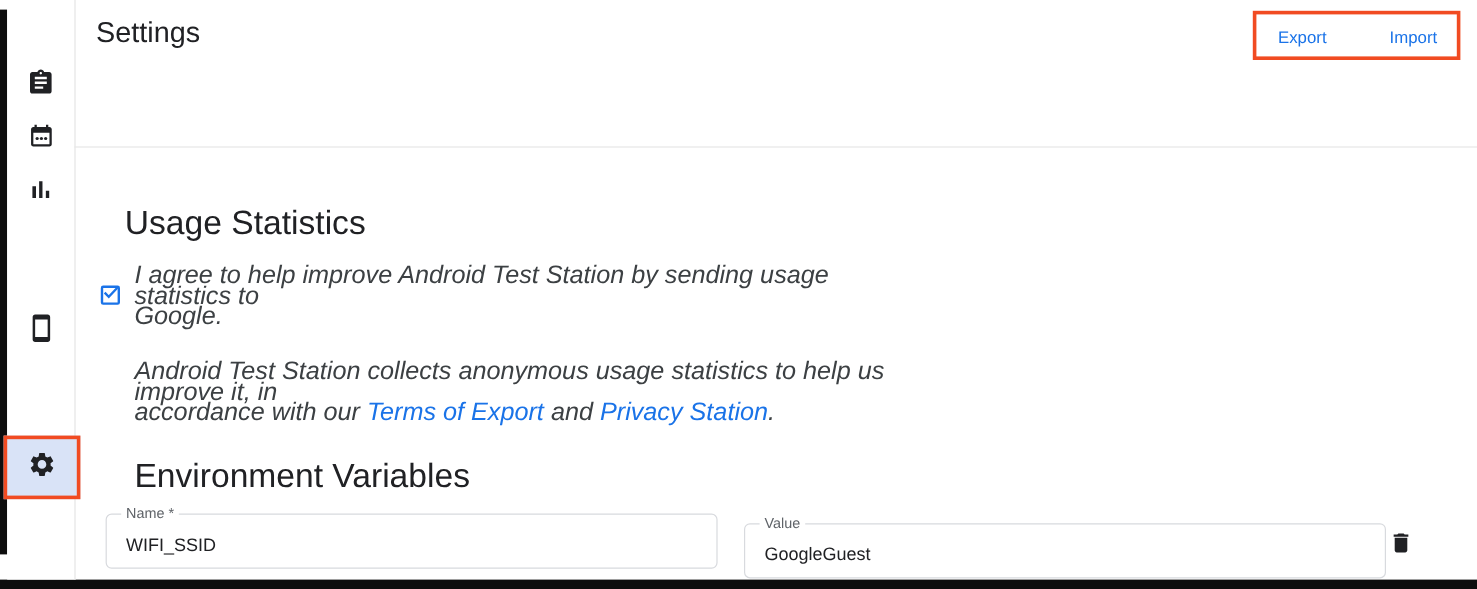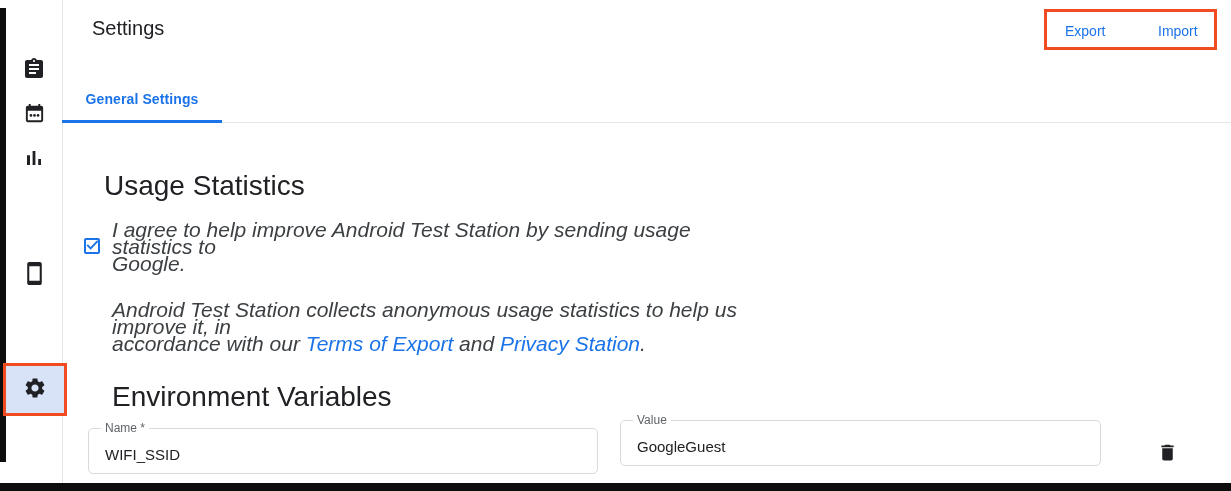--- a/index.html
+++ b/index.html
@@ -21,21 +21,21 @@
   .sidebar{left:6px;top:0;width:56px;height:483px;background:#fff;border-right:1px solid #e4e4e4;}
   .nav-btn{position:absolute;left:15px;width:26px;height:26px;display:flex;align-items:center;justify-content:center;color:#202124;background:none;border:none;padding:0;cursor:pointer;}
   .nav-btn svg{display:block;}
   .nav-assignment{top:56px;}
   .nav-calendar{top:100px;}
   .nav-barchart{top:145px;}
   .nav-phone{top:260px;}
   .settings-highlight{left:3px;top:363px;width:64px;height:53px;background:#d9e3f7;border:3px solid #f14b22;box-sizing:border-box;display:flex;align-items:center;justify-content:center;z-index:5;}
 
   
-  .page-title{left:92px;top:16px;font-size:20px;line-height:24px;color:#202124;}
+  .page-title{left:80px;top:16px;font-size:24px;line-height:24px;color:#202124;}
   .link-btn{font-size:14px;line-height:18px;color:#1a73e8;cursor:pointer;background:none;border:none;padding:0;font-family:inherit;}
   .export-link{left:1065px;top:22px;}
   .import-link{left:1158px;top:22px;}
   .annotation-box{border:3px solid #f14b22;box-sizing:border-box;background:transparent;pointer-events:none;}
   .annotation-export{left:1044px;top:9px;width:173px;height:41px;}
 
   
   .tab-bar{left:62px;top:75px;width:1169px;height:48px;border-bottom:1px solid #e7e7e7;box-sizing:border-box;display:flex;}
   .tab{position:relative;width:160px;display:flex;align-items:center;justify-content:center;font-size:14px;font-weight:bold;color:#3c4043;cursor:pointer;letter-spacing:.1px;}
   .tab.active{color:#1a73e8;}
@@ -48,21 +48,21 @@
 
   .checkbox{left:84px;top:238px;width:16px;height:16px;border:2px solid #1a73e8;border-radius:2px;box-sizing:border-box;background:#fff;display:flex;align-items:center;justify-content:center;cursor:pointer;}
   .body-text{font-size:21px;line-height:17px;color:#3c4043;white-space:pre-line;font-style:italic;}
   .cb-label{left:112px;top:221px;width:580px;cursor:pointer;}
   .usage-desc{left:112px;top:284px;width:640px;}
   .text-link{color:#1a73e8;cursor:pointer;}
 
   
   .field{border:1px solid #d8dade;border-radius:5px;box-sizing:border-box;height:46px;background:#fff;}
   .field-name{left:88px;top:428px;width:510px;}
-  .field-value{left:620px;top:420px;width:481px;}
+  .field-value{left:620px;top:436px;width:535px;}
   .field-label{position:absolute;top:-8px;left:12px;background:#fff;padding:0 4px;font-size:12px;color:#5f6368;line-height:14px;}
   .field-input{position:absolute;left:0;top:0;width:100%;height:100%;border:none;outline:none;background:transparent;padding:6px 16px 0 16px;box-sizing:border-box;font-size:15px;color:#202124;font-family:inherit;}
   .trash-btn{left:1149px;top:438px;width:36px;height:32px;display:flex;align-items:center;justify-content:center;background:none;border:none;cursor:pointer;color:#202124;padding:0;}
 </style>
 </head>
 <body>
 
 <div class="abs frame-left"></div>
 <div class="abs frame-bottom"></div>
 
@@ -107,24 +107,20 @@
       </svg>
   </span>
 </div>
 
 <h1 class="abs page-title" style="font-weight:400;margin:0;">Settings</h1>
 <button class="abs link-btn export-link">Export</button>
 <button class="abs link-btn import-link">Import</button>
 <div class="abs annotation-box annotation-export"></div>
 
 <div class="abs tab-bar">
-  <div class="tab active">
-    <span>General Settings</span>
-    <div class="tab-underline"></div>
-  </div>
 </div>
 
 <h2 class="abs section-heading h-usage" style="margin:0;">Usage Statistics</h2>
 
 <div class="abs checkbox" role="checkbox" aria-checked="true">
   <span>
     <svg width="13" height="13" viewBox="0 0 16 16">
         <path d="M1.5 8.5l4.2 4.2L14.5 3.5" fill="none" stroke="#1a73e8" stroke-width="2.4"></path>
       </svg>
   </span>

